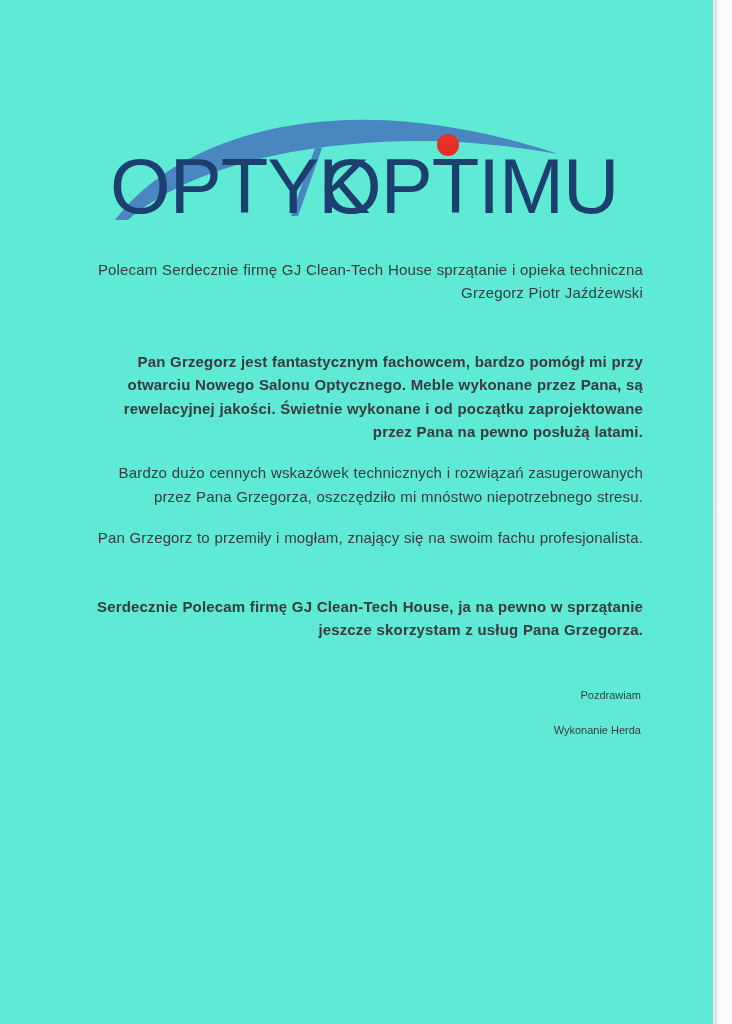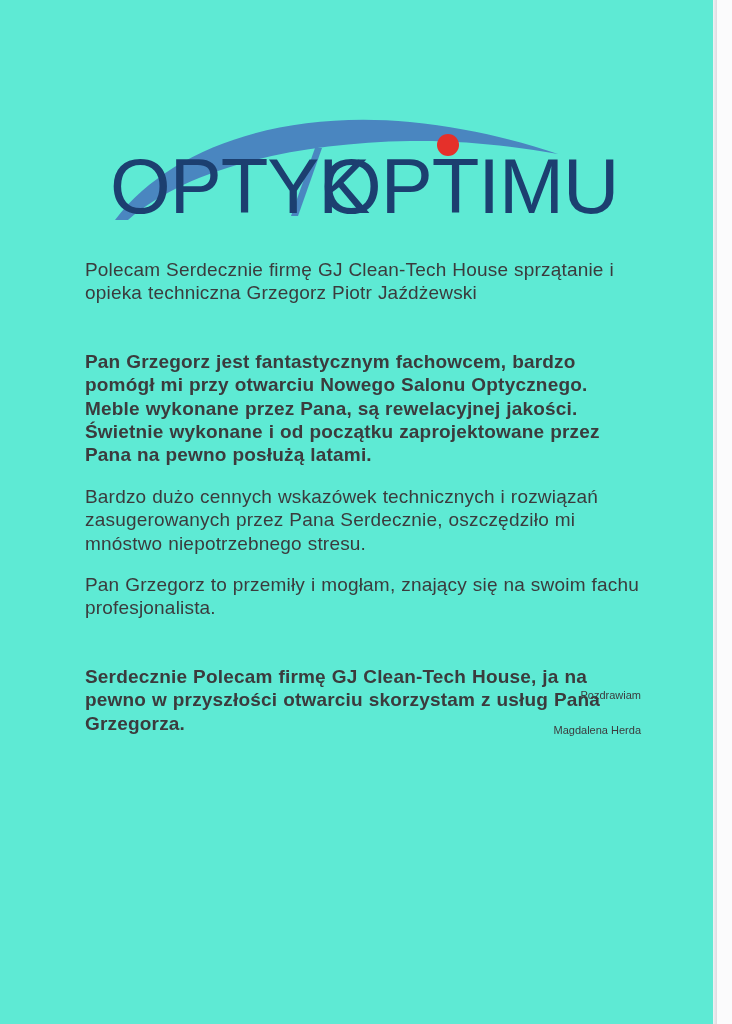--- a/index.html
+++ b/index.html
@@ -59,25 +59,25 @@
 
   
   .letter {
     position: absolute;
     left: 85px;
     top: 258px;
     width: 558px;
   }
   .para {
     margin: 0;
-    font-size: 19px;
+    font-size: 15px;
     line-height: 23.4px;
     color: #3b3b3d;
     letter-spacing: 0.01em;
-    text-align: left;
+    text-align: right;
     word-spacing: 0.02em;
   }
   .gap-large { margin-top: 45px; font-weight: bold; }
   .gap-small { margin-top: 18px; }
 
   
   .signature {
     position: absolute;
     left: 85px;
     top: 684px;
@@ -108,26 +108,26 @@
 
       <text x="211" y="105" font-family="Liberation Sans, sans-serif" font-size="78" font-weight="400" fill="#1c3f70" letter-spacing="-1">OPTIMUM</text>
 
       <circle cx="338" cy="37" r="11" fill="#e5302a"></circle>
     </svg>
   </div>
 
   <div class="letter">
     <p class="para">Polecam Serdecznie firmę GJ Clean-Tech House sprzątanie i opieka techniczna Grzegorz Piotr Jaźdżewski</p>
     <p class="para gap-large">Pan Grzegorz jest fantastycznym fachowcem, bardzo pomógł mi przy otwarciu Nowego Salonu Optycznego. Meble wykonane przez Pana, są rewelacyjnej jakości. Świetnie wykonane i od początku zaprojektowane przez Pana na pewno posłużą latami.</p>
-    <p class="para gap-small">Bardzo dużo cennych wskazówek technicznych i rozwiązań zasugerowanych przez Pana Serdecznie, oszczędziło mi mnóstwo niepotrzebnego stresu.</p>
+    <p class="para gap-small">Bardzo dużo cennych wskazówek technicznych i rozwiązań zasugerowanych przez Pana Grzegorza, oszczędziło mi mnóstwo niepotrzebnego stresu.</p>
     <p class="para gap-small">Pan Grzegorz to przemiły i mogłam, znający się na swoim fachu profesjonalista.</p>
-    <p class="para gap-large">Serdecznie Polecam firmę GJ Clean-Tech House, ja na pewno w przyszłości otwarciu skorzystam z usług Pana Grzegorza.</p>
+    <p class="para gap-large">Serdecznie Polecam firmę GJ Clean-Tech House, ja na pewno w sprzątanie jeszcze skorzystam z usług Pana Grzegorza.</p>
   </div>
 
   <div class="signature">
     <p class="sig-line">Pozdrawiam</p>
-    <p class="sig-line sig-name">Magdalena Herda</p>
+    <p class="sig-line sig-name">Wykonanie Herda</p>
   </div>
 
 </div>
 
 <div class="page-edge"></div>
 <div class="page-gutter"></div>
 
 </body></html>

